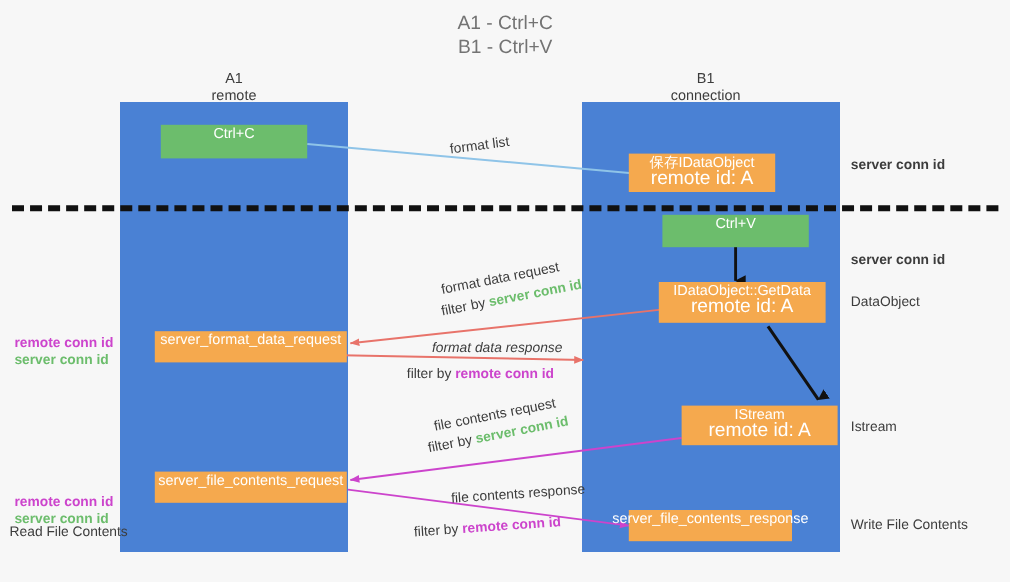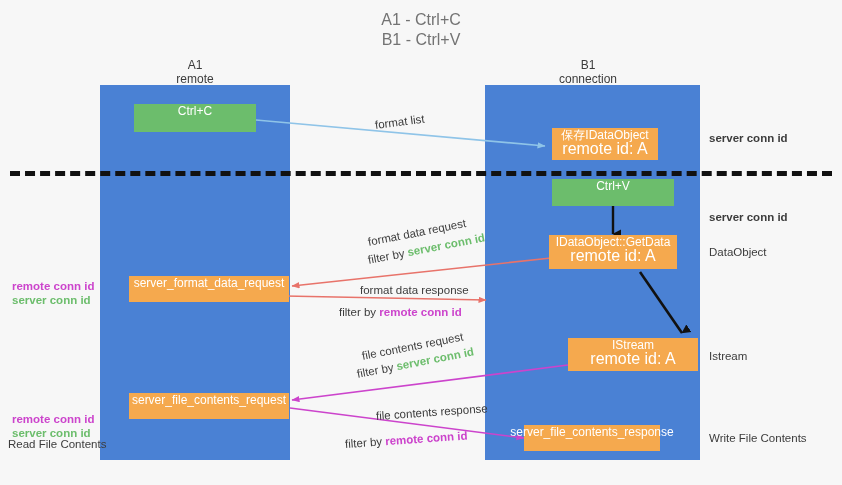--- a/index.html
+++ b/index.html
@@ -109,30 +109,30 @@
 
     <line x1="290" y1="408" x2="524" y2="438" stroke="#cc44cc" stroke-width="1.6" marker-end="url(#ah-mag)"></line>
   </svg>
 
   <div class="divider"></div>
 
   <div class="node green" style="left:134px;top:104px;width:122px;height:28px;">
     <div>Ctrl+C</div>
   </div>
 
-  <div class="node orange" style="left:552px;top:128px;width:106px;height:32px;">
+  <div class="node orange" style="left:524px;top:128px;width:122px;height:32px;">
     <div>保存IDataObject</div>
     <div class="l2">remote id: A</div>
   </div>
 
   <div class="node green" style="left:552px;top:179px;width:122px;height:27px;">
     <div>Ctrl+V</div>
   </div>
 
-  <div class="node orange" style="left:549px;top:235px;width:128px;height:34px;">
+  <div class="node orange" style="left:549px;top:235px;width:139px;height:34px;">
     <div>IDataObject::GetData</div>
     <div class="l2">remote id: A</div>
   </div>
 
   <div class="node orange" style="left:568px;top:338px;width:130px;height:33px;">
     <div>IStream</div>
     <div class="l2">remote id: A</div>
   </div>
 
   <div class="node orange" style="left:129px;top:276px;width:160px;height:26px;">
@@ -149,21 +149,21 @@
   </div>
 
   <div class="txt rot-7" style="left:375px;top:119px;">format list</div>
 
   <div class="txt rot-10" style="left:368px;top:236px;">format data request</div>
   <div class="txt rot-10" style="left:368px;top:254px;">
     <span>filter by</span>
     <span class="green-t">server conn id</span>
   </div>
 
-  <div class="txt" style="left:360px;top:284px;">format data response</div>
+  <div class="txt" style="left:360px;top:284px;font-style:italic;">format data response</div>
   <div class="txt" style="left:339px;top:306px;">
     <span>filter by</span>
     <span class="mag-t">remote conn id</span>
   </div>
 
   <div class="txt rot-10" style="left:362px;top:350px;">file contents request</div>
   <div class="txt rot-10" style="left:357px;top:368px;">
     <span>filter by</span>
     <span class="green-t">server conn id</span>
   </div>

